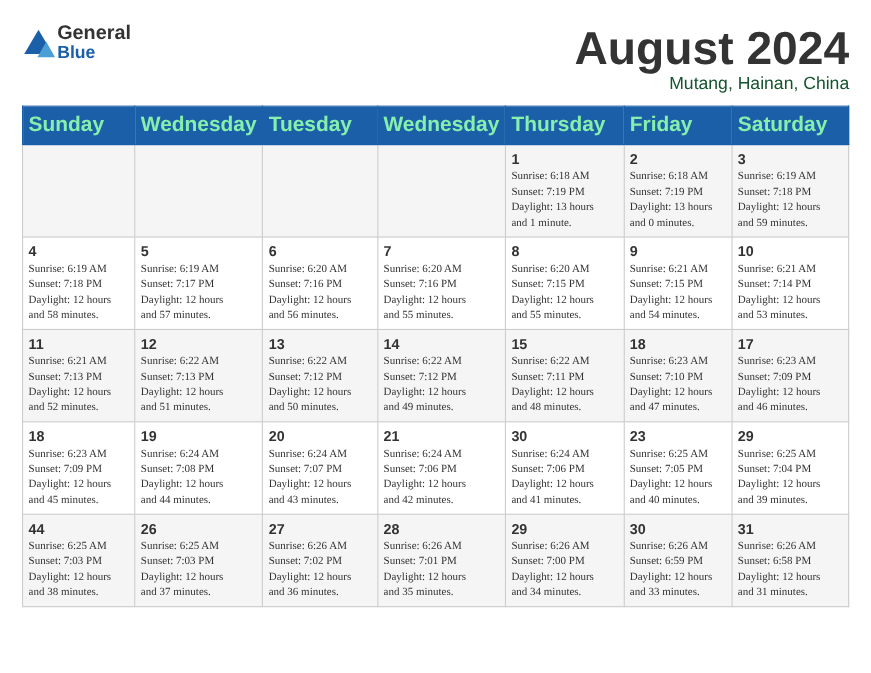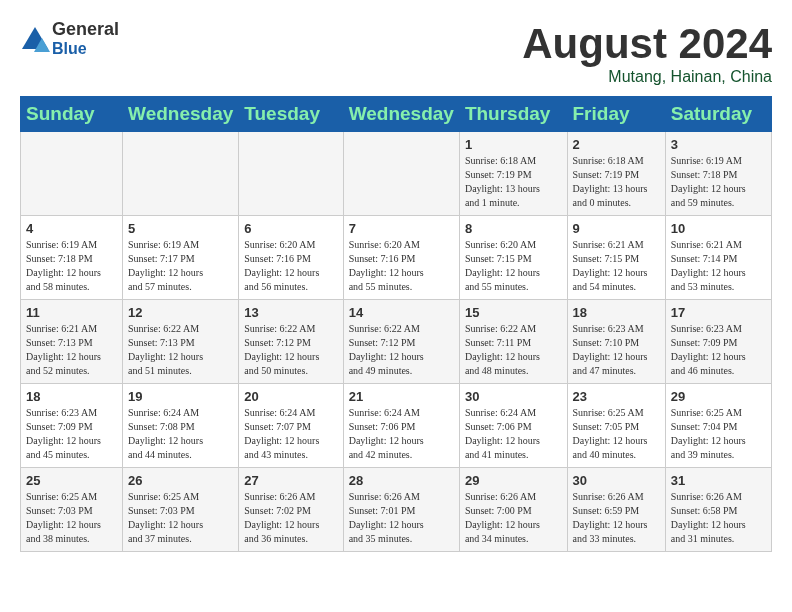--- a/index.html
+++ b/index.html
@@ -305,21 +305,21 @@
         <td>
           <span class="day-num">29</span>
           <div class="day-info" style="white-space: pre-line;">Sunrise: 6:25 AM
 Sunset: 7:04 PM
 Daylight: 12 hours
 and 39 minutes.</div>
         </td>
       </tr>
       <tr>
         <td>
-          <span class="day-num">25</span>
+          <span class="day-num">44</span>
           <div class="day-info" style="white-space: pre-line;">Sunrise: 6:25 AM
 Sunset: 7:03 PM
 Daylight: 12 hours
 and 38 minutes.</div>
         </td>
         <td>
           <span class="day-num">26</span>
           <div class="day-info" style="white-space: pre-line;">Sunrise: 6:25 AM
 Sunset: 7:03 PM
 Daylight: 12 hours

